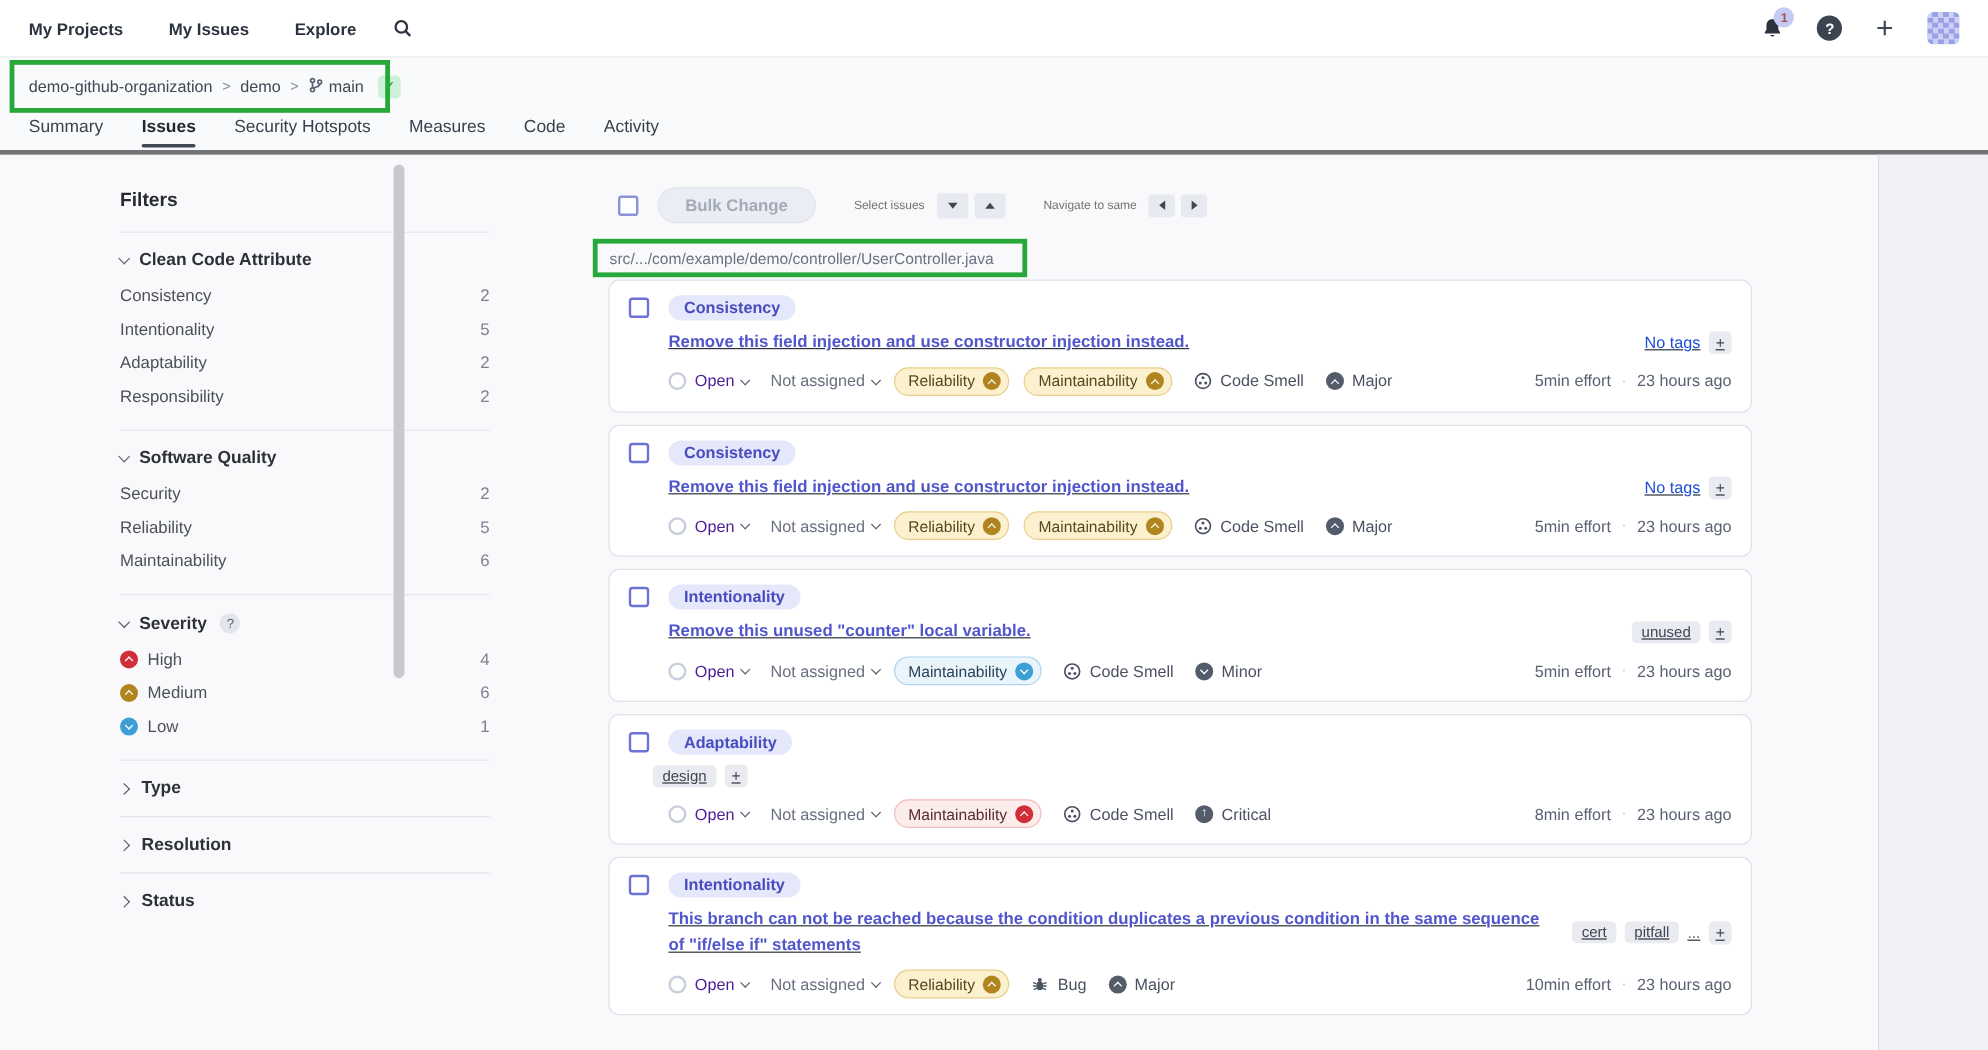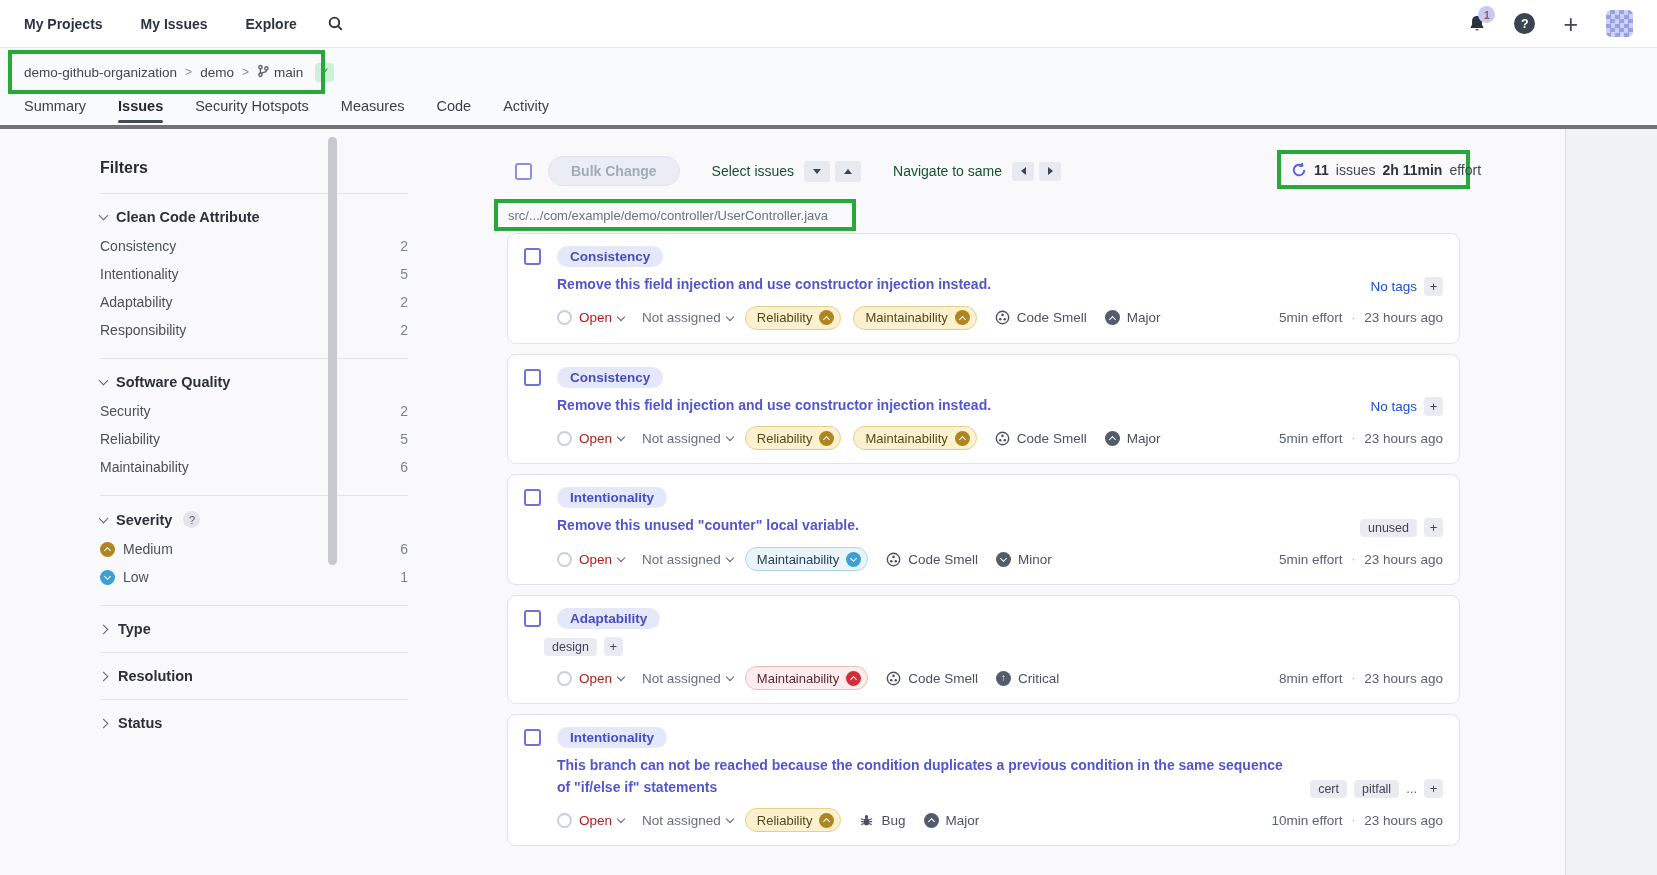--- a/index.html
+++ b/index.html
@@ -63,21 +63,21 @@
   .fitem .sev { margin-right:8px; }
 
   .scrollbar-thumb { position:absolute; left:328px; top:8px; width:9px; height:428px; background:#c7c9cf; border-radius:5px; }
 
   
   .main { position:absolute; left:505px; top:0; width:956px; height:746px; }
   .toolbar-left { position:absolute; left:10px; top:29px; height:26px; display:flex; align-items:center; }
   .cbx { width:17px; height:17px; border:2px solid #6d72d9; border-radius:3px; background:#fff; flex:0 0 auto; cursor:pointer; }
   .btn-bulk { margin-left:16px; background:#eaedf3; color:#a4abb8; font-size:14px; font-weight:700;
               border:1px solid #e0e4ec; border-radius:17px; padding:6px 22px; }
-  .lbl { font-size:14px; color:#14532d; }
+  .lbl { font-size:10px; color:#737373; }
   .sq-btn { width:26px; height:21px; background:#e7eaf1; border-radius:3px; display:flex; align-items:center; justify-content:center; margin-left:5px; cursor:pointer; }
   .sq-btn.sm { width:22px; height:19px; }
   .tri-down { border-left:4px solid transparent; border-right:4px solid transparent; border-top:5px solid #3f4654; }
   .tri-up   { border-left:4px solid transparent; border-right:4px solid transparent; border-bottom:5px solid #3f4654; }
   .tri-left { border-top:4px solid transparent; border-bottom:4px solid transparent; border-right:5px solid #3f4654; }
   .tri-right{ border-top:4px solid transparent; border-bottom:4px solid transparent; border-left:5px solid #3f4654; } .gap30 { margin-left:32px; } .gap10 { margin-left:10px; }
 
   .summary-box { position:absolute; left:772px; top:21px; width:193px; height:39px; border:4px solid #27a83b;
                  display:flex; align-items:center; gap:7px; padding:0 10px; }
   .summary-box .strong { font-weight:700; color:#2c3340; }
@@ -85,31 +85,31 @@
 
   .path-box { position:absolute; left:-11px; top:70px; width:362px; height:32px; border:4px solid #27a83b;
               display:flex; align-items:center; padding:0 10px; }
   .path-text { font-size:13px; color:#6b7280; white-space:nowrap; }
 
   
   .cards { position:absolute; left:2px; top:104px; width:953px; display:flex; flex-direction:column; gap:10px; }
   .card { background:#fff; border:1px solid #dfe2ea; border-radius:9px; padding:12px 16px 13px; }
   .card-row1 { display:flex; align-items:center; gap:16px; margin-bottom:7px; }
   .badge { background:#e5e7fa; color:#474dbe; font-size:13.5px; font-weight:700; padding:3px 13px; border-radius:13px; }
-  .card-row2 { display:flex; align-items:flex-end; margin-bottom:10px; }
+  .card-row2 { display:flex; align-items:center; margin-bottom:10px;text-decoration:underline; }
   .title { flex:1; font-size:14px; font-weight:700; color:#5256cc; line-height:1.55; padding-left:33px; cursor:pointer; }
   .tags { display:flex; align-items:center; gap:7px; flex:0 0 auto; margin-left:20px; padding-top:1px; }
   .tag-chip { background:#e9ebf1; color:#3f4654; font-size:12.5px; padding:2px 8px; border-radius:4px; }
   .tag-more { color:#596273; font-size:13px; }
   .no-tags { color:#1d4ed8; font-size:13.5px; }
   .tag-add { background:#e9ebf1; color:#3f4654; font-size:13px; width:19px; height:19px; border-radius:4px;
              display:flex; align-items:center; justify-content:center; cursor:pointer; }
   .card-row3 { display:flex; align-items:center; padding-left:33px; }
   .open-circle { width:15px; height:15px; border:2px solid #c8cedb; border-radius:50%; background:#fff; }
-  .meta-lbl { font-size:13.5px; color:#b91c1c; margin-left:7px; }
+  .meta-lbl { font-size:13.5px; color:#4c1d95; margin-left:7px; }
   .meta-lbl.dim { color:#68707e; }
   .chev-sm { width:6px; height:6px; border-right:1.6px solid #596273; border-bottom:1.6px solid #596273;
              transform:rotate(45deg); margin:-2px 0 0 6px; }
   .mgap { margin-left:18px; display:flex; align-items:center; }
   .pill { display:flex; align-items:center; gap:7px; height:24px; border-radius:12px; padding:0 6px 0 11px;
           font-size:13px; margin-left:12px; cursor:pointer; }
   .pill:first-of-type { margin-left:16px; }
   .pill.tone-medium { background:#fbf1ce; border:1px solid #e7ce8c; color:#55491c; }
   .pill.tone-low    { background:#e9f4fb; border:1px solid #add4ee; color:#2c4358; }
   .pill.tone-high   { background:#fcecec; border:1px solid #f2bcbc; color:#5b2c31; }
@@ -233,20 +233,27 @@
             </div>
           </div>
           <div class="fdivider"></div>
           <div class="fsection">
             <div class="fheader">
               <span class="chev-ind open"></span>
               <span class="flabel">Severity</span>
               <span class="fhelp">?</span>
             </div>
             <div class="fitem">
+              <span class="sev" style="background: rgb(208, 47, 58);">
+                <span class="chev up"></span>
+              </span>
+              <span class="fitem-label">High</span>
+              <span class="fitem-count">4</span>
+            </div>
+            <div class="fitem">
               <span class="sev" style="background: rgb(176, 133, 31);">
                 <span class="chev up"></span>
               </span>
               <span class="fitem-label">Medium</span>
               <span class="fitem-count">6</span>
             </div>
             <div class="fitem">
               <span class="sev" style="background: rgb(61, 159, 212);">
                 <span class="chev down"></span>
               </span>
@@ -293,32 +300,20 @@
           </span>
         <span class="lbl gap30">Navigate to same</span>
         <span class="sq-btn sm gap10">
             <span class="tri-left"></span>
           </span>
         <span class="sq-btn sm">
             <span class="tri-right"></span>
           </span>
       </div>
 
-      <div class="summary-box">
-        <span style="display:flex">
-          <svg width="16" height="16" viewBox="0 0 16 16" fill="none" stroke="#575CE5" stroke-width="1.9">
-            <path d="M13.3 8A5.3 5.3 0 1 1 10.9 3.6"></path>
-              <path d="M11 1l.4 2.9-2.9.4" stroke-linejoin="round"></path>
-            </svg>
-        </span>
-        <span class="strong">11</span>
-        <span>issues</span>
-        <span class="strong">2h 11min</span>
-        <span>effort</span>
-      </div>
 
       <div class="path-box">
         <span class="path-text">src/.../com/example/demo/controller/UserController.java</span>
       </div>
 
       <div class="cards" id="issues-list">
           <div class="card">
             <div class="card-row1">
               <span class="cbx"></span>
               <span class="badge">Consistency</span>

